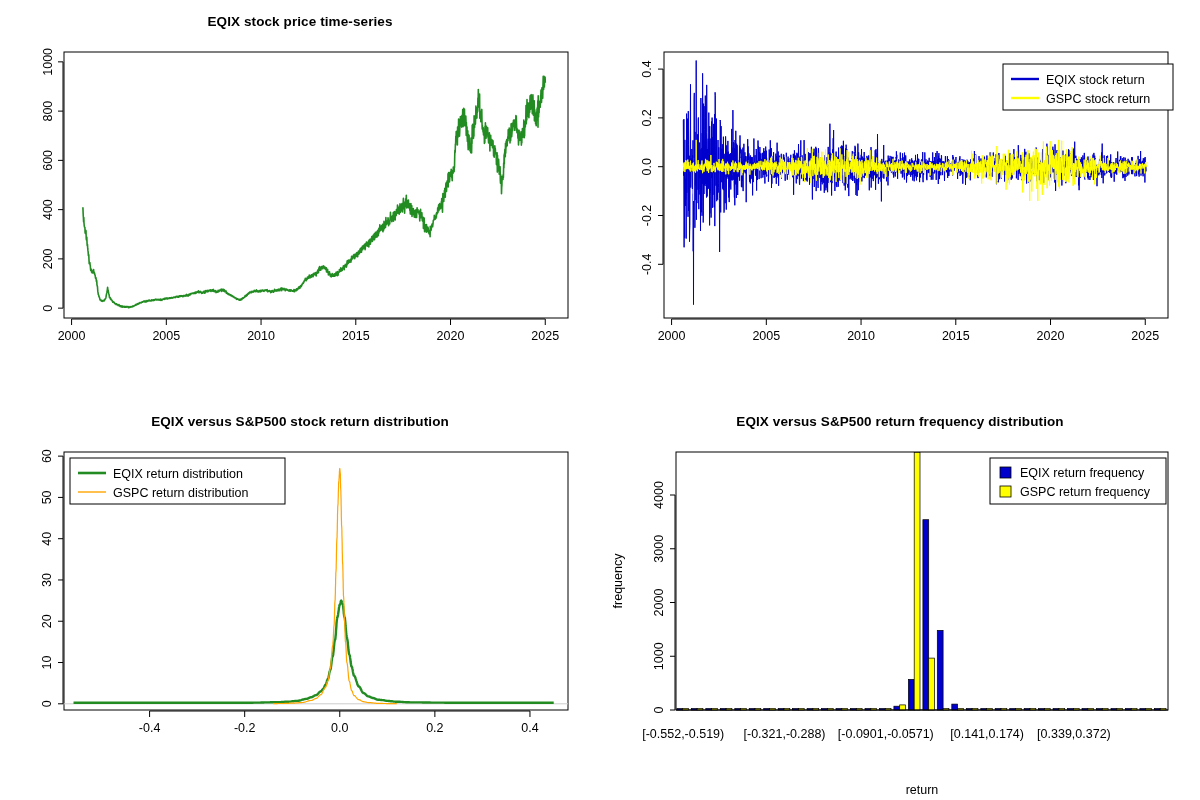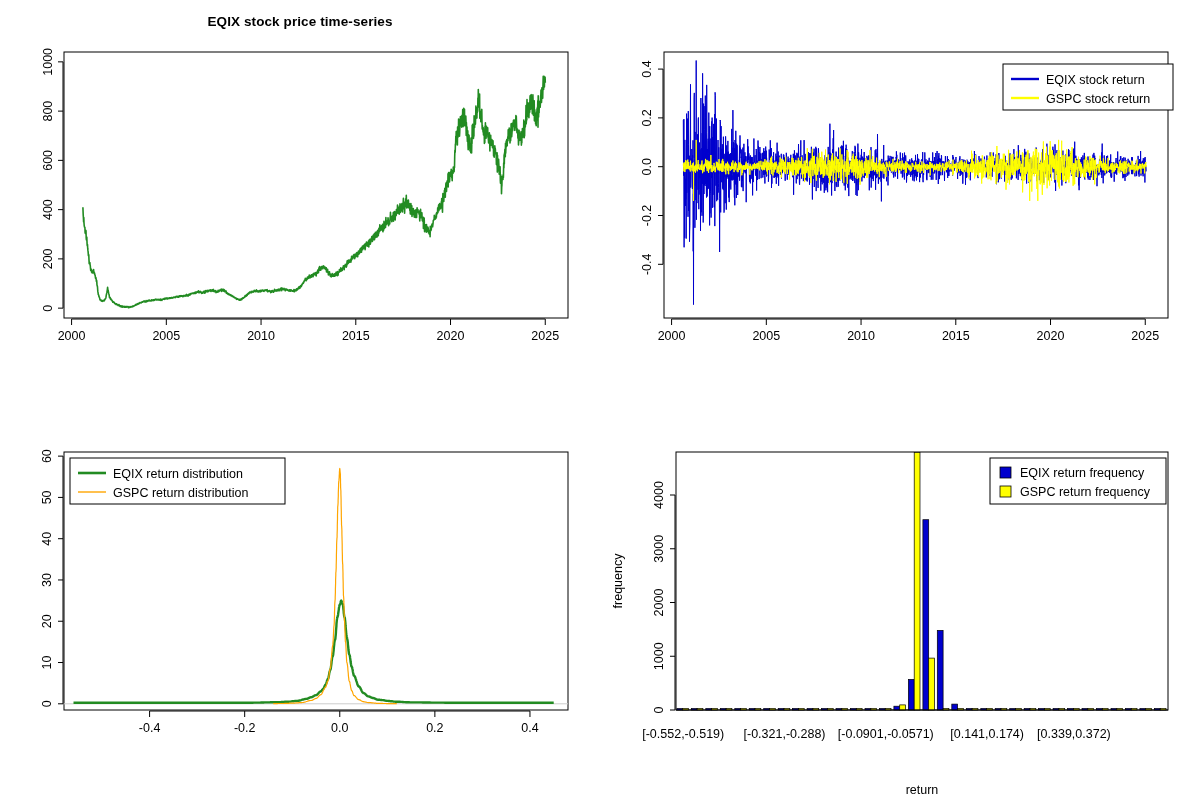--- a/index.html
+++ b/index.html
@@ -92,20 +92,21 @@
         <path d="M83.3 164.3 L83.5 166.9 L83.7 163.4 L83.9 171.3 L84.1 162.4 L84.3 168.7 L84.5 164.0 L84.7 165.7 L84.9 172.0 L85.1 162.5 L85.3 164.2 L85.4 169.3 L85.6 160.2 L85.8 163.0 L86.0 168.4 L86.2 167.5 L86.4 169.2 L86.6 165.1 L86.8 163.4 L87.0 160.6 L87.2 166.1 L87.4 168.5 L87.6 161.4 L87.8 159.6 L88.0 168.9 L88.1 164.2 L88.3 168.1 L88.5 168.3 L88.7 161.9 L88.9 168.6 L89.1 166.2 L89.3 169.7 L89.5 165.9 L89.7 167.5 L89.9 167.8 L90.1 168.6 L90.3 171.5 L90.5 160.7 L90.7 166.5 L90.8 166.2 L91.0 167.2 L91.2 167.8 L91.4 165.1 L91.6 167.9 L91.8 168.5 L92.0 170.5 L92.2 167.4 L92.4 163.5 L92.6 167.0 L92.8 168.3 L93.0 171.4 L93.2 165.3 L93.4 162.5 L93.5 200.9 L93.7 166.5 L93.9 166.7 L94.1 167.7 L94.3 166.1 L94.5 171.3 L94.7 169.5 L94.9 167.2 L95.1 169.1 L95.3 164.8 L95.5 172.6 L95.7 166.0 L95.9 168.2 L96.1 163.9 L96.2 139.9 L96.4 169.7 L96.6 166.7 L96.8 165.9 L97.0 167.5 L97.2 171.3 L97.4 166.5 L97.6 164.4 L97.8 168.9 L98.0 161.4 L98.2 160.1 L98.4 166.9 L98.6 169.1 L98.8 169.2 L98.9 164.2 L99.1 168.2 L99.3 167.8 L99.5 169.9 L99.7 169.3 L99.9 168.2 L100.1 168.6 L100.3 169.6 L100.5 165.5 L100.7 166.0 L100.9 166.6 L101.1 166.0 L101.3 163.8 L101.5 170.1 L101.6 168.3 L101.8 162.1 L102.0 160.5 L102.2 165.3 L102.4 168.9 L102.6 173.2 L102.8 170.6 L103.0 166.0 L103.2 164.6 L103.4 170.2 L103.6 168.2 L103.8 166.7 L104.0 171.7 L104.2 165.8 L104.3 168.3 L104.5 168.6 L104.7 163.7 L104.9 165.7 L105.1 166.2 L105.3 163.9 L105.5 158.9 L105.7 164.2 L105.9 166.3 L106.1 166.0 L106.3 163.2 L106.5 168.2 L106.7 163.3 L106.9 159.9 L107.0 168.5 L107.2 171.2 L107.4 167.5 L107.6 166.8 L107.8 160.6 L108.0 169.3 L108.2 161.7 L108.4 163.7 L108.6 172.9 L108.8 161.9 L109.0 161.5 L109.2 169.0 L109.4 169.3 L109.6 162.9 L109.7 167.1 L109.9 161.7 L110.1 161.4 L110.3 166.2 L110.5 168.3 L110.7 164.2 L110.9 155.0 L111.1 168.1 L111.3 171.8 L111.5 165.0 L111.7 167.9 L111.9 165.0 L112.1 169.6 L112.3 172.2 L112.4 169.6 L112.6 171.0 L112.8 168.9 L113.0 167.8 L113.2 166.6 L113.4 170.9 L113.6 166.5 L113.8 169.0 L114.0 162.9 L114.2 164.3 L114.4 169.3 L114.6 167.7 L114.8 169.7 L115.0 167.6 L115.1 172.2 L115.3 167.4 L115.5 172.0 L115.7 166.6 L115.9 167.8 L116.1 167.4 L116.3 161.7 L116.5 164.1 L116.7 166.8 L116.9 162.5 L117.1 163.5 L117.3 162.2 L117.5 162.6 L117.7 168.6 L117.8 169.3 L118.0 164.7 L118.2 170.1 L118.4 163.5 L118.6 166.9 L118.8 169.4 L119.0 159.1 L119.2 170.5 L119.4 166.7 L119.6 170.5 L119.8 168.7 L120.0 164.0 L120.2 170.6 L120.4 165.6 L120.5 169.0 L120.7 165.0 L120.9 163.4 L121.1 163.7 L121.3 170.4 L121.5 171.6 L121.7 163.8 L121.9 166.6 L122.1 160.6 L122.3 166.9 L122.5 171.9 L122.7 158.9 L122.9 165.4 L123.1 171.4 L123.3 161.7 L123.4 166.3 L123.6 161.5 L123.8 167.6 L124.0 167.9 L124.2 167.6 L124.4 167.5 L124.6 167.2 L124.8 168.5 L125.0 165.5 L125.2 172.0 L125.4 165.6 L125.6 163.6 L125.8 174.3 L126.0 166.6 L126.1 165.5 L126.3 167.9 L126.5 163.6 L126.7 163.6 L126.9 168.3 L127.1 169.9 L127.3 168.9 L127.5 161.8 L127.7 170.4 L127.9 171.0 L128.1 163.6 L128.3 173.8 L128.5 171.0 L128.7 174.3 L128.8 164.6 L129.0 164.8 L129.2 167.4 L129.4 166.8 L129.6 167.3 L129.8 166.4 L130.0 169.2 L130.2 170.8 L130.4 168.6 L130.6 166.7 L130.8 166.6 L131.0 169.3 L131.2 166.5 L131.4 169.6 L131.5 162.6 L131.7 169.2 L131.9 166.9 L132.1 166.4 L132.3 163.5 L132.5 166.3 L132.7 168.9 L132.9 160.5 L133.1 165.2 L133.3 165.6 L133.5 168.5 L133.7 167.1 L133.9 167.9 L134.1 172.1 L134.2 169.8 L134.4 163.8 L134.6 165.9 L134.8 163.6 L135.0 169.3 L135.2 163.7 L135.4 161.7 L135.6 169.1 L135.8 170.2 L136.0 164.7 L136.2 165.4 L136.4 165.0 L136.6 163.4 L136.8 164.6 L136.9 165.9 L137.1 171.6 L137.3 170.7 L137.5 168.3 L137.7 170.1 L137.9 168.8 L138.1 172.2 L138.3 168.9 L138.5 167.1 L138.7 162.3 L138.9 169.5 L139.1 164.5 L139.3 168.9 L139.5 169.8 L139.6 165.9 L139.8 163.2 L140.0 162.4 L140.2 166.7 L140.4 168.6 L140.6 163.2 L140.8 167.6 L141.0 165.4 L141.2 168.0 L141.4 167.4 L141.6 164.5 L141.8 175.3 L142.0 170.6 L142.2 167.3 L142.3 165.7 L142.5 173.0 L142.7 166.2 L142.9 167.8 L143.1 165.8 L143.3 169.5 L143.5 165.4 L143.7 168.9 L143.9 168.8 L144.1 165.4 L144.3 168.2 L144.5 169.7 L144.7 167.3 L144.9 167.0 L145.0 165.3 L145.2 170.0 L145.4 169.8 L145.6 163.7 L145.8 169.2 L146.0 165.8 L146.2 161.7 L146.4 167.3 L146.6 168.6 L146.8 164.6 L147.0 168.9 L147.2 164.5 L147.4 166.2 L147.6 167.5 L147.7 167.0 L147.9 166.0 L148.1 165.6 L148.3 167.1 L148.5 168.1 L148.7 167.1 L148.9 166.9 L149.1 166.1 L149.3 169.3 L149.5 167.4 L149.7 165.9 L149.9 174.7 L150.1 163.8 L150.3 164.6 L150.4 165.9 L150.6 168.8 L150.8 165.5 L151.0 167.8 L151.2 168.7 L151.4 168.4 L151.6 169.7 L151.8 166.4 L152.0 170.4 L152.2 169.1 L152.4 167.1 L152.6 169.1 L152.8 168.8 L153.0 164.3 L153.1 167.8 L153.3 164.8 L153.5 168.5 L153.7 166.2 L153.9 166.9 L154.1 164.9 L154.3 163.6 L154.5 162.9 L154.7 169.3 L154.9 167.1 L155.1 168.7 L155.3 164.6 L155.5 164.0 L155.7 165.4 L155.8 167.6 L156.0 167.4 L156.2 168.0 L156.4 165.6 L156.6 165.5 L156.8 163.6 L157.0 168.7 L157.2 162.8 L157.4 167.1 L157.6 167.4 L157.8 168.9 L158.0 168.3 L158.2 168.4 L158.4 162.9 L158.5 163.5 L158.7 163.1 L158.9 167.2 L159.1 161.2 L159.3 169.7 L159.5 167.3 L159.7 170.3 L159.9 165.3 L160.1 165.0 L160.3 165.1 L160.5 165.3 L160.7 166.6 L160.9 160.8 L161.1 166.2 L161.2 167.1 L161.4 169.4 L161.6 165.5 L161.8 167.4 L162.0 165.9 L162.2 166.6 L162.4 165.2 L162.6 170.4 L162.8 165.4 L163.0 161.6 L163.2 169.6 L163.4 164.5 L163.6 169.3 L163.8 162.0 L163.9 164.3 L164.1 163.3 L164.3 169.1 L164.5 164.7 L164.7 170.1 L164.9 159.1 L165.1 164.3 L165.3 162.8 L165.5 163.8 L165.7 166.7 L165.9 165.9 L166.1 168.2 L166.3 160.6 L166.5 167.4 L166.6 171.4 L166.8 162.6 L167.0 169.8 L167.2 162.2 L167.4 174.6 L167.6 167.6 L167.8 167.2 L168.0 166.6 L168.2 162.1 L168.4 170.1 L168.6 165.6 L168.8 167.6 L169.0 167.2 L169.2 169.9 L169.3 162.9 L169.5 166.6 L169.7 165.7 L169.9 162.6 L170.1 161.2 L170.3 159.9 L170.5 169.5 L170.7 157.8 L170.9 168.6 L171.1 162.9 L171.3 174.1 L171.5 156.6 L171.7 166.0 L171.9 165.8 L172.0 162.8 L172.2 162.1 L172.4 164.9 L172.6 167.8 L172.8 169.3 L173.0 175.5 L173.2 164.1 L173.4 166.6 L173.6 163.4 L173.8 165.7 L174.0 172.3 L174.2 167.1 L174.4 169.5 L174.6 162.4 L174.7 165.3 L174.9 169.7 L175.1 168.6 L175.3 163.9 L175.5 162.9 L175.7 169.2 L175.9 164.0 L176.1 161.6 L176.3 166.6 L176.5 163.9 L176.7 165.1 L176.9 164.5 L177.1 173.1 L177.3 168.4 L177.4 171.9 L177.6 166.9 L177.8 166.2 L178.0 166.3 L178.2 171.8 L178.4 170.0 L178.6 165.6 L178.8 174.0 L179.0 172.3 L179.2 162.4 L179.4 166.8 L179.6 163.3 L179.8 168.3 L180.0 169.3 L180.1 157.3 L180.3 164.1 L180.5 171.9 L180.7 167.1 L180.9 163.0 L181.1 167.6 L181.3 177.6 L181.5 170.0 L181.7 158.8 L181.9 164.8 L182.1 161.0 L182.3 163.0 L182.5 166.6 L182.7 169.3 L182.8 169.2 L183.0 169.6 L183.2 162.5 L183.4 159.8 L183.6 170.9 L183.8 167.2 L184.0 166.5 L184.2 172.2 L184.4 161.8 L184.6 171.1 L184.8 168.1 L185.0 166.6 L185.2 161.9 L185.4 174.1 L185.5 160.2 L185.7 156.8 L185.9 166.5 L186.1 166.3 L186.3 167.8 L186.5 169.3 L186.7 169.2 L186.9 168.8 L187.1 168.4 L187.3 173.9 L187.5 162.1 L187.7 167.8 L187.9 162.2 L188.1 169.5 L188.2 169.2 L188.4 164.3 L188.6 162.8 L188.8 165.9 L189.0 165.7 L189.2 162.8 L189.4 161.9 L189.6 179.6 L189.8 162.1 L190.0 166.9 L190.2 167.2 L190.4 165.2 L190.6 170.9 L190.8 165.4 L190.9 164.1 L191.1 171.5 L191.3 165.8 L191.5 167.1 L191.7 168.7 L191.9 157.8 L192.1 172.3 L192.3 162.3 L192.5 172.6 L192.7 175.4 L192.9 158.1 L193.1 166.2 L193.3 164.7 L193.5 160.2 L193.6 175.2 L193.8 172.1 L194.0 162.5 L194.2 162.5 L194.4 163.3 L194.6 163.5 L194.8 169.8 L195.0 163.1 L195.2 169.7 L195.4 166.7 L195.6 175.1 L195.8 159.9 L196.0 175.3 L196.2 175.2 L196.3 172.7 L196.5 172.5 L196.7 163.8 L196.9 168.7 L197.1 160.6 L197.3 173.0 L197.5 167.8 L197.7 172.8 L197.9 164.5 L198.1 174.1 L198.3 157.8 L198.5 171.2 L198.7 170.5 L198.9 167.4 L199.0 169.6 L199.2 166.9 L199.4 160.5 L199.6 162.7 L199.8 169.3 L200.0 163.7 L200.2 166.3 L200.4 167.4 L200.6 161.2 L200.8 167.6 L201.0 162.9 L201.2 167.4 L201.4 156.9 L201.6 161.9 L201.7 157.4 L201.9 174.4 L202.1 165.6 L202.3 166.5 L202.5 171.6 L202.7 177.9 L202.9 163.9 L203.1 164.1 L203.3 173.2 L203.5 167.3 L203.7 174.1 L203.9 173.4 L204.1 161.3 L204.3 162.6 L204.4 171.4 L204.6 182.1 L204.8 166.9 L205.0 169.9 L205.2 160.4 L205.4 177.8 L205.6 165.3 L205.8 163.1 L206.0 168.6 L206.2 173.1 L206.4 166.1 L206.6 172.3 L206.8 172.3 L207.0 168.0 L207.1 160.7 L207.3 148.2 L207.5 170.6 L207.7 166.0 L207.9 170.0 L208.1 173.5 L208.3 173.5 L208.5 167.4 L208.7 166.6 L208.9 175.9 L209.1 167.2 L209.3 161.5 L209.5 164.8 L209.7 165.9 L209.8 170.8 L210.0 177.9 L210.2 160.4 L210.4 169.5 L210.6 161.8 L210.8 168.1 L211.0 183.1 L211.2 158.4 L211.4 160.6 L211.6 164.2 L211.8 162.2 L212.0 169.9 L212.2 152.2 L212.4 148.8 L212.5 167.4 L212.7 162.0 L212.9 176.1 L213.1 164.7 L213.3 169.9 L213.5 156.0 L213.7 164.5 L213.9 160.4 L214.1 168.1 L214.3 164.9 L214.5 155.8 L214.7 173.3 L214.9 169.5 L215.1 174.8 L215.2 172.1 L215.4 164.1 L215.6 173.2 L215.8 174.3 L216.0 172.5 L216.2 178.4 L216.4 180.7 L216.6 171.6 L216.8 165.2 L217.0 156.8 L217.2 172.3 L217.4 164.5 L217.6 174.9 L217.8 170.9 L217.9 158.3 L218.1 159.4 L218.3 169.2 L218.5 162.3 L218.7 160.6 L218.9 171.5 L219.1 159.7 L219.3 152.8 L219.5 166.4 L219.7 163.4 L219.9 163.0 L220.1 167.5 L220.3 162.3 L220.5 157.3 L220.6 174.6 L220.8 164.6 L221.0 171.3 L221.2 168.1 L221.4 170.9 L221.6 174.1 L221.8 151.7 L222.0 172.6 L222.2 174.0 L222.4 168.1 L222.6 157.7 L222.8 166.6 L223.0 161.4 L223.2 177.9 L223.3 159.6 L223.5 166.7 L223.7 176.3 L223.9 163.7 L224.1 164.2 L224.3 171.2 L224.5 164.8 L224.7 175.7 L224.9 160.7 L225.1 164.8 L225.3 166.3 L225.5 149.5 L225.7 168.8 L225.9 163.8 L226.0 170.7 L226.2 174.4 L226.4 170.0 L226.6 165.6 L226.8 169.8 L227.0 170.1 L227.2 175.6 L227.4 172.8 L227.6 166.3 L227.8 161.1 L228.0 161.5 L228.2 154.5 L228.4 162.1 L228.6 165.2 L228.7 177.9 L228.9 176.3 L229.1 173.0 L229.3 172.8 L229.5 184.4 L229.7 160.0 L229.9 180.5 L230.1 163.3 L230.3 161.6 L230.5 179.6 L230.7 165.8 L230.9 171.3 L231.1 167.7 L231.3 175.7 L231.4 158.4 L231.6 172.6 L231.8 172.2 L232.0 155.3 L232.2 171.3 L232.4 168.4 L232.6 153.3 L232.8 160.9 L233.0 161.5 L233.2 181.0 L233.4 163.9 L233.6 164.6 L233.8 160.7 L234.0 173.2 L234.1 172.5 L234.3 161.0 L234.5 158.6 L234.7 168.5 L234.9 156.1 L235.1 168.3 L235.3 170.0 L235.5 166.2 L235.7 165.8 L235.9 165.4 L236.1 181.9 L236.3 157.1 L236.5 160.9 L236.7 171.7 L236.8 161.0 L237.0 162.6 L237.2 161.5 L237.4 158.8 L237.6 164.7 L237.8 172.0 L238.0 172.4 L238.2 162.9 L238.4 159.1 L238.6 174.3 L238.8 177.9 L239.0 166.6 L239.2 167.1 L239.4 162.0 L239.5 167.7 L239.7 172.0 L239.9 170.4 L240.1 148.4 L240.3 166.4 L240.5 171.2 L240.7 180.0 L240.9 177.4 L241.1 165.2 L241.3 178.6 L241.5 169.4 L241.7 160.1 L241.9 154.4 L242.1 165.0 L242.2 165.8 L242.4 168.5 L242.6 165.5 L242.8 159.6 L243.0 168.3 L243.2 165.2 L243.4 175.3 L243.6 167.4 L243.8 182.7 L244.0 166.9 L244.2 164.4 L244.4 169.0 L244.6 169.8 L244.8 171.8 L245.0 161.3 L245.1 171.0 L245.3 170.8 L245.5 171.8 L245.7 169.3 L245.9 171.4 L246.1 176.9 L246.3 164.5 L246.5 168.4 L246.7 159.3 L246.9 171.2 L247.1 150.0 L247.3 183.8 L247.5 171.1 L247.7 165.5 L247.8 164.7 L248.0 151.7 L248.2 163.8 L248.4 162.4 L248.6 169.1 L248.8 174.9 L249.0 169.1 L249.2 170.3 L249.4 166.9 L249.6 172.1 L249.8 169.3 L250.0 163.9 L250.2 163.8 L250.4 165.9 L250.5 169.1 L250.7 163.2 L250.9 161.6 L251.1 166.2 L251.3 169.4 L251.5 159.0 L251.7 165.9 L251.9 172.7 L252.1 166.1 L252.3 155.9 L252.5 165.9 L252.7 162.5 L252.9 172.0 L253.1 163.8 L253.2 153.7 L253.4 167.4 L253.6 170.1 L253.8 175.6 L254.0 162.0 L254.2 166.0 L254.4 159.4 L254.6 172.0 L254.8 162.2 L255.0 162.3 L255.2 166.5 L255.4 169.2 L255.6 177.7 L255.8 156.0 L255.9 170.1 L256.1 173.4 L256.3 158.5 L256.5 164.6 L256.7 170.8 L256.9 171.6 L257.1 159.0 L257.3 179.0 L257.5 161.2 L257.7 166.0 L257.9 161.1 L258.1 168.9 L258.3 171.9 L258.5 166.3 L258.6 174.7 L258.8 169.7 L259.0 178.0 L259.2 165.9 L259.4 159.8 L259.6 167.2 L259.8 161.8 L260.0 184.7 L260.2 161.4 L260.4 167.6 L260.6 170.7 L260.8 163.9 L261.0 169.6 L261.2 177.2 L261.3 165.5 L261.5 167.9 L261.7 163.8 L261.9 159.9 L262.1 166.5 L262.3 173.6 L262.5 169.1 L262.7 162.7 L262.9 165.9 L263.1 169.8 L263.3 175.7 L263.5 168.5 L263.7 168.6 L263.9 173.2 L264.0 171.4 L264.2 168.6 L264.4 161.4 L264.6 164.3 L264.8 170.2 L265.0 167.6 L265.2 163.5 L265.4 170.9 L265.6 173.1 L265.8 169.2 L266.0 158.2 L266.2 168.0 L266.4 163.3 L266.6 164.7 L266.7 177.8 L266.9 160.3 L267.1 162.8 L267.3 163.4 L267.5 175.8 L267.7 177.6 L267.9 164.5 L268.1 159.9 L268.3 160.7 L268.5 166.0 L268.7 171.5 L268.9 161.5 L269.1 174.0 L269.3 167.6 L269.4 171.6 L269.6 169.4 L269.8 165.4 L270.0 150.2 L270.2 166.1 L270.4 167.5 L270.6 167.1 L270.8 170.5 L271.0 171.0 L271.2 163.0 L271.4 161.8 L271.6 166.6 L271.8 162.6 L272.0 159.2 L272.1 163.4 L272.3 168.6 L272.5 170.5 L272.7 156.2 L272.9 169.8 L273.1 163.0 L273.3 169.8 L273.5 163.1 L273.7 164.8 L273.9 168.3 L274.1 162.0 L274.3 165.2 L274.5 171.4 L274.7 166.3 L274.8 164.8 L275.0 167.4 L275.2 169.4 L275.4 170.0 L275.6 162.8 L275.8 167.4 L276.0 164.5 L276.2 166.7 L276.4 171.9 L276.6 157.6 L276.8 164.4 L277.0 169.5 L277.2 173.8 L277.4 169.4 L277.5 170.0 L277.7 168.5 L277.9 165.5 L278.1 167.8 L278.3 164.6 L278.5 163.0 L278.7 171.5 L278.9 171.2 L279.1 167.1 L279.3 177.2 L279.5 161.1 L279.7 164.6 L279.9 159.9 L280.1 170.9 L280.2 167.8 L280.4 169.5 L280.6 167.6 L280.8 163.6 L281.0 168.8 L281.2 167.2 L281.4 164.4 L281.6 171.2 L281.8 167.8 L282.0 169.2 L282.2 165.3 L282.4 165.1 L282.6 168.7 L282.8 164.6 L282.9 171.4 L283.1 162.9 L283.3 167.9 L283.5 162.7 L283.7 168.1 L283.9 170.4 L284.1 173.8 L284.3 164.6 L284.5 164.8 L284.7 171.5 L284.9 167.4 L285.1 167.4 L285.3 167.8 L285.5 167.0 L285.6 168.7 L285.8 167.9 L286.0 176.9 L286.2 161.8 L286.4 164.8 L286.6 166.8 L286.8 166.0 L287.0 162.5 L287.2 165.3 L287.4 165.2 L287.6 167.2 L287.8 164.2 L288.0 166.5 L288.2 166.0 L288.3 170.9 L288.5 168.2 L288.7 168.5 L288.9 167.9 L289.1 164.8 L289.3 161.4 L289.5 166.6 L289.7 164.1 L289.9 164.6 L290.1 165.0 L290.3 166.7 L290.5 167.2 L290.7 167.3 L290.9 164.1 L291.0 169.7 L291.2 168.5 L291.4 163.2 L291.6 171.4 L291.8 166.9 L292.0 170.9 L292.2 169.5 L292.4 165.0 L292.6 170.6 L292.8 161.8 L293.0 158.8 L293.2 170.4 L293.4 171.5 L293.6 171.4 L293.7 165.1 L293.9 164.9 L294.1 170.2 L294.3 168.0 L294.5 167.6 L294.7 163.6 L294.9 162.2 L295.1 168.5 L295.3 165.3 L295.5 172.0 L295.7 163.7 L295.9 169.0 L296.1 168.7 L296.3 170.8 L296.4 170.4 L296.6 168.9 L296.8 161.6 L297.0 167.4 L297.2 167.8 L297.4 166.1 L297.6 158.6 L297.8 168.3 L298.0 163.4 L298.2 166.9 L298.4 167.5 L298.6 173.2 L298.8 168.5 L299.0 166.9 L299.1 162.8 L299.3 165.6 L299.5 162.8 L299.7 168.8 L299.9 163.6 L300.1 161.0 L300.3 167.0 L300.5 167.8 L300.7 168.7 L300.9 166.3 L301.1 170.8 L301.3 169.6 L301.5 164.0 L301.7 169.7 L301.8 168.9 L302.0 168.7 L302.2 160.6 L302.4 165.0 L302.6 166.9 L302.8 164.2 L303.0 167.8 L303.2 164.0 L303.4 169.6 L303.6 165.7 L303.8 169.1 L304.0 163.3 L304.2 169.2 L304.4 169.3 L304.5 169.2 L304.7 165.2 L304.9 165.6 L305.1 167.1 L305.3 172.8 L305.5 161.4 L305.7 169.7 L305.9 167.5 L306.1 173.0 L306.3 169.5 L306.5 172.3 L306.7 162.5 L306.9 165.4 L307.1 163.1 L307.2 162.8 L307.4 165.5 L307.6 167.3 L307.8 167.2 L308.0 167.9 L308.2 167.3 L308.4 164.4 L308.6 166.1 L308.8 168.9 L309.0 167.4 L309.2 170.2 L309.4 167.0 L309.6 165.4 L309.8 165.2 L309.9 164.6 L310.1 165.6 L310.3 167.7 L310.5 171.4 L310.7 165.8 L310.9 171.0 L311.1 171.0 L311.3 168.1 L311.5 167.4 L311.7 168.2 L311.9 169.7 L312.1 162.9 L312.3 166.5 L312.5 167.1 L312.6 166.1 L312.8 163.5 L313.0 164.6 L313.2 164.9 L313.4 165.9 L313.6 166.3 L313.8 167.0 L314.0 165.6 L314.2 166.9 L314.4 169.9 L314.6 168.0 L314.8 166.7 L315.0 167.3 L315.2 164.8 L315.3 164.8 L315.5 168.3 L315.7 161.8 L315.9 165.8 L316.1 169.6 L316.3 164.6 L316.5 167.0 L316.7 165.2 L316.9 169.2 L317.1 168.2 L317.3 171.5 L317.5 166.2 L317.7 167.4 L317.9 164.3 L318.0 168.1 L318.2 166.0 L318.4 166.0 L318.6 164.5 L318.8 171.7 L319.0 164.5 L319.2 167.8 L319.4 165.8 L319.6 162.4 L319.8 168.5 L320.0 167.6 L320.2 173.1 L320.4 167.6 L320.6 167.7 L320.7 165.1 L320.9 168.5 L321.1 169.2 L321.3 165.2 L321.5 167.1 L321.7 171.2 L321.9 161.4 L322.1 166.1 L322.3 165.6 L322.5 167.4 L322.7 167.6 L322.9 166.2 L323.1 165.9 L323.3 171.0 L323.4 163.9 L323.6 173.0 L323.8 171.4 L324.0 163.2 L324.2 165.2 L324.4 165.4 L324.6 166.3 L324.8 164.4 L325.0 168.8 L325.2 165.5 L325.4 165.6 L325.6 167.9 L325.8 167.0 L326.0 164.3 L326.1 166.3 L326.3 169.8 L326.5 168.9 L326.7 168.1 L326.9 167.4 L327.1 164.0 L327.3 165.3 L327.5 167.1 L327.7 169.7 L327.9 168.6 L328.1 166.1 L328.3 165.1 L328.5 165.0 L328.7 168.8 L328.8 165.9 L329.0 168.8 L329.2 166.9 L329.4 168.4 L329.6 164.9 L329.8 162.0 L330.0 164.3 L330.2 175.4 L330.4 162.0 L330.6 165.2 L330.8 164.7 L331.0 166.7 L331.2 164.1 L331.4 166.3 L331.5 164.3 L331.7 164.9 L331.9 168.2 L332.1 163.3 L332.3 168.0 L332.5 166.2 L332.7 165.7 L332.9 167.0 L333.1 165.2 L333.3 167.4 L333.5 171.6 L333.7 167.9 L333.9 166.7 L334.1 169.8 L334.2 168.1 L334.4 164.4 L334.6 166.3 L334.8 167.4 L335.0 169.6 L335.2 165.8 L335.4 168.4 L335.6 168.2 L335.8 168.1 L336.0 170.2 L336.2 167.0 L336.4 163.8 L336.6 169.1 L336.8 165.3 L336.9 163.9 L337.1 168.1 L337.3 167.7 L337.5 168.2 L337.7 167.2 L337.9 164.3 L338.1 171.1 L338.3 167.9 L338.5 167.9 L338.7 165.3 L338.9 164.2 L339.1 169.3 L339.3 170.6 L339.5 167.0 L339.6 166.0 L339.8 162.6 L340.0 166.7 L340.2 164.9 L340.4 165.1 L340.6 167.3 L340.8 165.6 L341.0 165.1 L341.2 171.9 L341.4 168.1 L341.6 168.9 L341.8 168.6 L342.0 166.6 L342.2 166.5 L342.3 163.9 L342.5 163.2 L342.7 167.6 L342.9 168.0 L343.1 163.5 L343.3 170.4 L343.5 168.6 L343.7 169.2 L343.9 167.3 L344.1 168.7 L344.3 167.1 L344.5 167.2 L344.7 171.2 L344.9 168.8 L345.0 167.3 L345.2 163.7 L345.4 170.3 L345.6 167.7 L345.8 163.2 L346.0 165.5 L346.2 162.2 L346.4 167.3 L346.6 170.0 L346.8 166.0 L347.0 167.6 L347.2 161.8 L347.4 166.1 L347.6 168.1 L347.7 166.5 L347.9 165.7 L348.1 166.9 L348.3 164.6 L348.5 166.3 L348.7 166.8 L348.9 167.2 L349.1 160.4 L349.3 167.0 L349.5 169.3 L349.7 167.7 L349.9 167.1 L350.1 166.2 L350.3 166.7 L350.4 164.1 L350.6 167.7 L350.8 165.6 L351.0 169.2 L351.2 164.0 L351.4 166.3 L351.6 168.3 L351.8 167.6 L352.0 167.4 L352.2 170.3 L352.4 168.3 L352.6 166.1 L352.8 175.3 L353.0 159.6 L353.1 166.6 L353.3 170.4 L353.5 173.7 L353.7 163.8 L353.9 163.7 L354.1 165.1 L354.3 166.2 L354.5 167.8 L354.7 164.0 L354.9 165.1 L355.1 165.0 L355.3 168.1 L355.5 164.5 L355.7 167.9 L355.8 164.1 L356.0 168.4 L356.2 162.7 L356.4 172.2 L356.6 165.8 L356.8 165.2 L357.0 168.3 L357.2 172.4 L357.4 170.0 L357.6 168.8 L357.8 168.8 L358.0 163.2 L358.2 167.0 L358.4 167.7 L358.5 168.6 L358.7 168.6 L358.9 165.4 L359.1 162.2 L359.3 162.4 L359.5 170.9 L359.7 166.8 L359.9 167.3 L360.1 160.7 L360.3 161.8 L360.5 168.7 L360.7 165.0 L360.9 165.6 L361.1 169.1 L361.2 166.0 L361.4 170.8 L361.6 159.9 L361.8 160.2 L362.0 166.5 L362.2 170.5 L362.4 161.8 L362.6 171.8 L362.8 167.3 L363.0 165.4 L363.2 166.3 L363.4 168.9 L363.6 167.7 L363.8 172.3 L363.9 165.6 L364.1 162.4 L364.3 164.1 L364.5 168.2 L364.7 161.4 L364.9 170.0 L365.1 164.2 L365.3 164.3 L365.5 164.5 L365.7 167.6 L365.9 171.8 L366.1 163.1 L366.3 166.4 L366.5 160.3 L366.7 166.4 L366.8 167.5 L367.0 163.9 L367.2 166.4 L367.4 167.4 L367.6 173.0 L367.8 168.2 L368.0 168.9 L368.2 164.0 L368.4 168.3 L368.6 173.7 L368.8 178.5 L369.0 167.7 L369.2 175.6 L369.4 172.8 L369.5 173.5 L369.7 171.1 L369.9 166.8 L370.1 164.0 L370.3 164.4 L370.5 171.8 L370.7 163.7 L370.9 163.6 L371.1 169.1 L371.3 169.1 L371.5 150.7 L371.7 172.4 L371.9 166.9 L372.1 153.7 L372.2 168.8 L372.4 162.8 L372.6 158.5 L372.8 172.7 L373.0 164.9 L373.2 169.2 L373.4 165.6 L373.6 161.4 L373.8 164.7 L374.0 166.4 L374.2 164.4 L374.4 167.1 L374.6 178.4 L374.8 164.5 L374.9 167.6 L375.1 166.5 L375.3 165.7 L375.5 155.0 L375.7 176.3 L375.9 169.3 L376.1 168.2 L376.3 172.9 L376.5 163.8 L376.7 163.2 L376.9 170.5 L377.1 172.1 L377.3 175.0 L377.5 163.5 L377.6 170.0 L377.8 169.9 L378.0 160.1 L378.2 161.8 L378.4 172.3 L378.6 176.5 L378.8 168.2 L379.0 162.1 L379.2 163.6 L379.4 169.2 L379.6 162.7 L379.8 171.4 L380.0 172.7 L380.2 162.1 L380.3 171.9 L380.5 167.4 L380.7 170.3 L380.9 160.8 L381.1 172.2 L381.3 167.0 L381.5 179.0 L381.7 183.6 L381.9 164.2 L382.1 173.4 L382.3 155.3 L382.5 178.4 L382.7 166.2 L382.9 168.8 L383.0 162.4 L383.2 166.9 L383.4 160.2 L383.6 167.4 L383.8 177.4 L384.0 168.9 L384.2 159.4 L384.4 166.0 L384.6 166.9 L384.8 171.0 L385.0 167.8 L385.2 167.7 L385.4 174.2 L385.6 174.3 L385.7 169.9 L385.9 167.7 L386.1 171.6 L386.3 162.7 L386.5 165.8 L386.7 162.0 L386.9 164.5 L387.1 160.1 L387.3 172.7 L387.5 160.4 L387.7 175.0 L387.9 174.9 L388.1 179.3 L388.3 165.6 L388.4 169.9 L388.6 158.2 L388.8 164.8 L389.0 173.9 L389.2 155.7 L389.4 164.9 L389.6 164.6 L389.8 165.6 L390.0 179.1 L390.2 171.3 L390.4 156.6 L390.6 165.9 L390.8 160.9 L391.0 180.3 L391.1 160.2 L391.3 152.1 L391.5 172.3 L391.7 163.7 L391.9 168.2 L392.1 160.3 L392.3 155.2 L392.5 166.6 L392.7 157.9 L392.9 159.5 L393.1 166.3 L393.3 156.3 L393.5 165.1 L393.7 171.6 L393.8 166.5 L394.0 168.4 L394.2 171.5 L394.4 165.2 L394.6 168.0 L394.8 168.3 L395.0 167.0 L395.2 172.2 L395.4 170.2 L395.6 173.8 L395.8 163.6 L396.0 184.0 L396.2 157.2 L396.4 165.2 L396.5 161.8 L396.7 166.8 L396.9 146.0 L397.1 167.6 L397.3 171.1 L397.5 180.7 L397.7 167.0 L397.9 155.2 L398.1 165.0 L398.3 164.2 L398.5 173.4 L398.7 170.6 L398.9 166.7 L399.1 169.0 L399.2 172.9 L399.4 166.5 L399.6 160.6 L399.8 167.9 L400.0 158.9 L400.2 159.0 L400.4 171.2 L400.6 166.8 L400.8 166.4 L401.0 158.9 L401.2 176.6 L401.4 177.7 L401.6 177.4 L401.8 161.6 L401.9 158.8 L402.1 161.8 L402.3 161.3 L402.5 169.9 L402.7 166.3 L402.9 175.0 L403.1 171.6 L403.3 153.7 L403.5 172.5 L403.7 169.2 L403.9 157.7 L404.1 162.6 L404.3 165.2 L404.5 153.8 L404.6 159.2 L404.8 170.0 L405.0 170.7 L405.2 166.3 L405.4 162.5 L405.6 166.5 L405.8 166.4 L406.0 189.7 L406.2 181.3 L406.4 171.5 L406.6 160.1 L406.8 167.0 L407.0 176.8 L407.2 178.6 L407.3 165.4 L407.5 169.8 L407.7 182.9 L407.9 166.7 L408.1 168.7 L408.3 178.3 L408.5 149.8 L408.7 151.0 L408.9 162.5 L409.1 170.8 L409.3 167.8 L409.5 184.4 L409.7 178.2 L409.9 165.3 L410.0 166.3 L410.2 171.2 L410.4 177.0 L410.6 170.7 L410.8 168.2 L411.0 154.5 L411.2 169.7 L411.4 165.1 L411.6 156.7 L411.8 172.6 L412.0 166.2 L412.2 175.2 L412.4 161.3 L412.6 167.8 L412.7 171.8 L412.9 153.9 L413.1 173.9 L413.3 166.6 L413.5 174.7 L413.7 170.1 L413.9 161.2 L414.1 163.0 L414.3 159.3 L414.5 160.0 L414.7 171.7 L414.9 166.8 L415.1 162.8 L415.3 171.0 L415.4 175.7 L415.6 160.0 L415.8 170.4 L416.0 156.6 L416.2 168.8 L416.4 157.3 L416.6 157.5 L416.8 151.4 L417.0 170.4 L417.2 168.9 L417.4 164.0 L417.6 168.8 L417.8 166.3 L418.0 157.8 L418.1 169.7 L418.3 159.2 L418.5 160.0 L418.7 159.9 L418.9 159.5 L419.1 169.0 L419.3 159.5 L419.5 150.1 L419.7 166.5 L419.9 160.9 L420.1 161.0 L420.3 167.4 L420.5 167.0 L420.7 172.6 L420.8 168.5 L421.0 167.9 L421.2 166.7 L421.4 163.8 L421.6 166.8 L421.8 179.3 L422.0 174.2 L422.2 172.5 L422.4 152.3 L422.6 192.4 L422.8 183.4 L423.0 153.4 L423.2 169.9 L423.4 167.7 L423.5 167.7 L423.7 169.3 L423.9 180.8 L424.1 171.0 L424.3 172.3 L424.5 167.9 L424.7 166.9 L424.9 180.0 L425.1 170.0 L425.3 157.0 L425.5 175.3 L425.7 172.6 L425.9 167.2 L426.1 154.7 L426.2 173.9 L426.4 158.8 L426.6 156.8 L426.8 161.8 L427.0 172.5 L427.2 164.2 L427.4 151.7 L427.6 150.7 L427.8 170.5 L428.0 150.3 L428.2 158.3 L428.4 177.2 L428.6 181.7 L428.8 162.1 L428.9 173.0 L429.1 176.0 L429.3 164.2 L429.5 163.9 L429.7 200.9 L429.9 158.5 L430.1 171.4 L430.3 179.5 L430.5 176.4 L430.7 170.7 L430.9 156.9 L431.1 160.0 L431.3 171.1 L431.5 169.0 L431.6 170.7 L431.8 191.6 L432.0 173.0 L432.2 173.8 L432.4 175.2 L432.6 170.7 L432.8 155.7 L433.0 161.3 L433.2 161.0 L433.4 151.6 L433.6 172.5 L433.8 173.2 L434.0 167.5 L434.2 168.2 L434.3 176.3 L434.5 170.5 L434.7 172.6 L434.9 155.1 L435.1 167.4 L435.3 148.6 L435.5 166.8 L435.7 173.8 L435.9 157.4 L436.1 164.5 L436.3 174.1 L436.5 174.5 L436.7 149.1 L436.9 188.9 L437.0 177.7 L437.2 171.6 L437.4 173.1 L437.6 179.2 L437.8 200.9 L438.0 164.6 L438.2 159.4 L438.4 175.8 L438.6 152.6 L438.8 156.5 L439.0 165.1 L439.2 165.6 L439.4 167.0 L439.6 164.0 L439.7 170.1 L439.9 166.8 L440.1 184.2 L440.3 164.6 L440.5 184.2 L440.7 181.4 L440.9 161.7 L441.1 176.8 L441.3 167.8 L441.5 152.5 L441.7 182.5 L441.9 163.4 L442.1 176.8 L442.3 194.8 L442.4 163.5 L442.6 171.0 L442.8 162.8 L443.0 169.7 L443.2 156.1 L443.4 141.4 L443.6 171.5 L443.8 161.9 L444.0 184.9 L444.2 167.0 L444.4 172.2 L444.6 176.6 L444.8 160.3 L445.0 171.6 L445.1 163.9 L445.3 160.0 L445.5 166.9 L445.7 153.2 L445.9 164.4 L446.1 177.5 L446.3 170.6 L446.5 146.7 L446.7 159.8 L446.9 161.8 L447.1 188.3 L447.3 174.9 L447.5 155.5 L447.7 174.5 L447.8 168.0 L448.0 181.2 L448.2 167.1 L448.4 164.6 L448.6 170.4 L448.8 165.6 L449.0 170.5 L449.2 160.7 L449.4 153.5 L449.6 185.5 L449.8 146.6 L450.0 174.0 L450.2 141.2 L450.4 164.4 L450.5 146.8 L450.7 162.1 L450.9 156.1 L451.1 164.3 L451.3 155.9 L451.5 180.8 L451.7 153.7 L451.9 150.6 L452.1 162.1 L452.3 150.1 L452.5 163.9 L452.7 166.9 L452.9 158.1 L453.1 167.8 L453.2 154.8 L453.4 166.0 L453.6 169.0 L453.8 156.0 L454.0 159.8 L454.2 168.9 L454.4 158.8 L454.6 167.6 L454.8 164.0 L455.0 169.0 L455.2 179.8 L455.4 166.7 L455.6 169.9 L455.8 154.9 L455.9 171.3 L456.1 164.6 L456.3 153.3 L456.5 170.3 L456.7 156.7 L456.9 174.3 L457.1 163.0 L457.3 160.6 L457.5 182.3 L457.7 166.0 L457.9 174.1 L458.1 151.1 L458.3 169.9 L458.5 186.4 L458.6 139.9 L458.8 166.9 L459.0 182.8 L459.2 150.4 L459.4 188.5 L459.6 170.5 L459.8 170.2 L460.0 176.7 L460.2 157.5 L460.4 179.6 L460.6 170.1 L460.8 165.0 L461.0 163.0 L461.2 160.3 L461.3 159.7 L461.5 150.6 L461.7 140.7 L461.9 172.8 L462.1 158.7 L462.3 161.1 L462.5 170.2 L462.7 179.8 L462.9 155.2 L463.1 174.0 L463.3 166.8 L463.5 181.6 L463.7 170.6 L463.9 169.0 L464.0 173.5 L464.2 155.0 L464.4 164.3 L464.6 160.7 L464.8 156.3 L465.0 180.5 L465.2 173.8 L465.4 167.6 L465.6 180.0 L465.8 181.9 L466.0 171.2 L466.2 181.3 L466.4 173.2 L466.6 164.4 L466.7 149.3 L466.9 175.5 L467.1 157.9 L467.3 179.7 L467.5 170.0 L467.7 176.3 L467.9 166.2 L468.1 178.6 L468.3 168.8 L468.5 156.8 L468.7 175.6 L468.9 182.5 L469.1 179.3 L469.3 156.5 L469.4 165.9 L469.6 176.6 L469.8 166.7 L470.0 170.1 L470.2 168.7 L470.4 154.0 L470.6 163.4 L470.8 167.6 L471.0 151.1 L471.2 162.7 L471.4 168.8 L471.6 174.4 L471.8 153.7 L472.0 147.0 L472.1 165.9 L472.3 165.0 L472.5 166.4 L472.7 176.1 L472.9 177.6 L473.1 185.8 L473.3 169.4 L473.5 163.2 L473.7 177.3 L473.9 165.4 L474.1 184.5 L474.3 163.5 L474.5 178.3 L474.7 184.0 L474.8 165.3 L475.0 167.0 L475.2 161.1 L475.4 158.1 L475.6 172.1 L475.8 160.4 L476.0 164.9 L476.2 169.7 L476.4 166.6 L476.6 165.6 L476.8 163.5 L477.0 160.4 L477.2 175.8 L477.4 171.1 L477.5 166.9 L477.7 170.6 L477.9 177.3 L478.1 174.0 L478.3 159.2 L478.5 156.7 L478.7 167.0 L478.9 168.5 L479.1 163.1 L479.3 166.1 L479.5 159.7 L479.7 170.8 L479.9 163.2 L480.1 162.4 L480.2 172.2 L480.4 173.4 L480.6 162.7 L480.8 177.1 L481.0 165.7 L481.2 166.7 L481.4 164.1 L481.6 174.4 L481.8 166.5 L482.0 167.4 L482.2 169.8 L482.4 172.3 L482.6 170.3 L482.8 169.3 L482.9 173.3 L483.1 168.6 L483.3 169.9 L483.5 170.0 L483.7 177.3 L483.9 168.6 L484.1 159.6 L484.3 162.3 L484.5 171.6 L484.7 176.5 L484.9 175.9 L485.1 163.3 L485.3 171.5 L485.5 178.4 L485.6 156.5 L485.8 159.3 L486.0 157.5 L486.2 161.5 L486.4 168.7 L486.6 165.0 L486.8 172.1 L487.0 171.3 L487.2 161.3 L487.4 164.0 L487.6 167.9 L487.8 160.2 L488.0 170.3 L488.2 166.7 L488.3 169.5 L488.5 162.8 L488.7 172.6 L488.9 167.4 L489.1 167.1 L489.3 170.6 L489.5 173.1 L489.7 176.0 L489.9 155.9 L490.1 169.3 L490.3 173.2 L490.5 166.5 L490.7 160.9 L490.9 165.0 L491.1 162.7 L491.2 170.5 L491.4 157.9 L491.6 163.1 L491.8 169.7 L492.0 165.9 L492.2 158.0 L492.4 168.6 L492.6 179.6 L492.8 168.3 L493.0 166.9 L493.2 169.3 L493.4 167.9 L493.6 157.9 L493.8 166.7 L493.9 170.6 L494.1 169.6 L494.3 160.3 L494.5 165.3 L494.7 184.4 L494.9 168.1 L495.1 168.6 L495.3 168.8 L495.5 159.6 L495.7 161.8 L495.9 167.8 L496.1 167.4 L496.3 177.8 L496.5 168.0 L496.6 166.6 L496.8 170.5 L497.0 165.7 L497.2 167.7 L497.4 167.4 L497.6 164.3 L497.8 165.5 L498.0 163.9 L498.2 166.7 L498.4 167.0 L498.6 168.1 L498.8 164.7 L499.0 172.7 L499.2 167.9 L499.3 171.6 L499.5 161.2 L499.7 168.2 L499.9 167.3 L500.1 155.6 L500.3 160.3 L500.5 163.3 L500.7 161.0 L500.9 164.8 L501.1 166.2 L501.3 161.0 L501.5 167.3 L501.7 163.3 L501.9 167.8 L502.0 167.7 L502.2 167.1 L502.4 170.2 L502.6 163.6 L502.8 164.3 L503.0 165.0 L503.2 164.8 L503.4 158.2 L503.6 167.4 L503.8 169.8 L504.0 166.4 L504.2 170.7 L504.4 162.8 L504.6 170.4 L504.7 166.4 L504.9 170.2 L505.1 169.9 L505.3 173.1 L505.5 159.9 L505.7 165.1 L505.9 169.5 L506.1 163.9 L506.3 170.3 L506.5 167.2 L506.7 168.1 L506.9 167.7 L507.1 166.3 L507.3 168.6 L507.4 171.6 L507.6 171.5 L507.8 168.1 L508.0 157.9 L508.2 171.0 L508.4 170.2 L508.6 167.8 L508.8 169.1 L509.0 168.2 L509.2 166.5 L509.4 167.1 L509.6 167.3 L509.8 169.3 L510.0 167.8 L510.1 169.1 L510.3 167.5 L510.5 164.5 L510.7 166.8 L510.9 167.8 L511.1 169.7 L511.3 163.1 L511.5 169.5 L511.7 169.7 L511.9 164.9 L512.1 173.2 L512.3 172.8 L512.5 170.5 L512.7 162.5 L512.8 165.2 L513.0 167.4 L513.2 166.5 L513.4 171.7 L513.6 168.2 L513.8 164.6 L514.0 166.0 L514.2 165.2 L514.4 171.5 L514.6 167.9 L514.8 163.4 L515.0 167.2 L515.2 168.2 L515.4 170.1 L515.5 168.5 L515.7 166.0 L515.9 166.8 L516.1 165.7 L516.3 162.9 L516.5 168.0 L516.7 165.1 L516.9 167.9 L517.1 168.0 L517.3 164.2 L517.5 166.1 L517.7 168.0 L517.9 166.5 L518.1 168.5 L518.2 172.6 L518.4 167.3 L518.6 167.1 L518.8 168.8 L519.0 169.6 L519.2 168.8 L519.4 163.3 L519.6 161.6 L519.8 173.4 L520.0 166.2 L520.2 169.1 L520.4 165.8 L520.6 160.5 L520.8 169.9 L520.9 167.2 L521.1 165.3 L521.3 163.3 L521.5 167.8 L521.7 166.9 L521.9 171.1 L522.1 163.2 L522.3 165.3 L522.5 165.1 L522.7 171.4 L522.9 168.1 L523.1 161.5 L523.3 163.3 L523.5 172.1 L523.6 173.7 L523.8 164.6 L524.0 169.9 L524.2 164.8 L524.4 168.6 L524.6 161.2 L524.8 171.9 L525.0 173.9 L525.2 167.6 L525.4 162.3 L525.6 168.9 L525.8 166.4 L526.0 166.9 L526.2 160.6 L526.3 165.7 L526.5 166.8 L526.7 172.6 L526.9 168.4 L527.1 168.0 L527.3 168.2 L527.5 166.6 L527.7 164.0 L527.9 165.6 L528.1 164.2 L528.3 162.6 L528.5 166.5 L528.7 167.0 L528.9 163.1 L529.0 163.7 L529.2 171.6 L529.4 168.6 L529.6 167.5 L529.8 164.7 L530.0 165.3 L530.2 167.2 L530.4 165.2 L530.6 164.9 L530.8 168.1 L531.0 169.9 L531.2 165.8 L531.4 169.1 L531.6 167.8 L531.7 168.4 L531.9 160.7 L532.1 165.8 L532.3 169.7 L532.5 161.4 L532.7 164.0 L532.9 167.6 L533.1 169.1 L533.3 164.6 L533.5 167.8 L533.7 169.4 L533.9 168.1 L534.1 173.2 L534.3 170.5 L534.4 169.0 L534.6 165.9 L534.8 167.3 L535.0 164.9 L535.2 165.9 L535.4 166.1 L535.6 166.4 L535.8 171.2 L536.0 164.2 L536.2 164.7 L536.4 164.1 L536.6 169.9 L536.8 164.3 L537.0 159.5 L537.1 164.5 L537.3 165.5 L537.5 170.0 L537.7 171.2 L537.9 166.0 L538.1 169.4 L538.3 169.3 L538.5 165.9 L538.7 169.4 L538.9 168.7 L539.1 168.1 L539.3 166.3 L539.5 163.7 L539.7 168.6 L539.8 165.4 L540.0 165.1 L540.2 166.9 L540.4 163.9 L540.6 169.9 L540.8 170.3 L541.0 173.5 L541.2 169.5 L541.4 166.7 L541.6 165.6 L541.8 167.6 L542.0 164.0 L542.2 165.3 L542.4 163.1 L542.5 166.0 L542.7 166.1 L542.9 168.6 L543.1 168.7 L543.3 167.6 L543.5 164.8 L543.7 167.4 L543.9 165.7 L544.1 167.9 L544.3 163.8 L544.5 165.1 L544.7 173.4 L544.9 164.5 L545.1 165.9 L545.2 164.3 L545.4 165.3 L545.6 165.1 L545.8 162.0 L546.0 167.1 L546.2 165.0" fill="none" stroke="#FFFF00" stroke-width="1"></path>
         <rect x="403" y="64" width="170" height="46" class="legbox"></rect>
         <line x1="411" y1="79" x2="439" y2="79" stroke="#0000CD" stroke-width="2.4"></line>
         <text x="446" y="83.5" class="ticktext" text-anchor="start" font-size="12.5" font-weight="normal" fill="#000">EQIX stock return</text>
         <line x1="411" y1="98" x2="439" y2="98" stroke="#FFFF00" stroke-width="2.4"></line>
         <text x="446" y="102.5" class="ticktext" text-anchor="start" font-size="12.5" font-weight="normal" fill="#000">GSPC stock return</text>
       </svg>
   </div>
 
   <div class="panel" id="p-bl">
+    <div class="ptitle">EQIX versus S&amp;P500 stock return distribution</div>
     <svg class="plotsvg" width="600" height="400" id="svg-bl">
         <rect x="64" y="52" width="504" height="258" class="frame"></rect>
         <line x1="63" y1="303.808" x2="63" y2="56.128000000000014" class="axline"></line>
         <line x1="63" y1="303.808" x2="58" y2="303.808" class="axline"></line>
         <text x="51" y="303.808" class="ticktext" text-anchor="middle" font-size="12.5" font-weight="normal" fill="#000" transform="rotate(-90,51,303.808)">0</text>
         <line x1="63" y1="262.528" x2="58" y2="262.528" class="axline"></line>
         <text x="51" y="262.528" class="ticktext" text-anchor="middle" font-size="12.5" font-weight="normal" fill="#000" transform="rotate(-90,51,262.528)">10</text>
         <line x1="63" y1="221.248" x2="58" y2="221.248" class="axline"></line>
         <text x="51" y="221.248" class="ticktext" text-anchor="middle" font-size="12.5" font-weight="normal" fill="#000" transform="rotate(-90,51,221.248)">20</text>
         <line x1="63" y1="179.968" x2="58" y2="179.968" class="axline"></line>
@@ -132,20 +133,21 @@
         <path d="M273.2 303.6 L273.9 303.6 L274.6 303.6 L275.2 303.6 L275.9 303.6 L276.6 303.6 L277.3 303.6 L278.0 303.5 L278.6 303.5 L279.3 303.5 L280.0 303.5 L280.7 303.5 L281.4 303.5 L282.0 303.5 L282.7 303.5 L283.4 303.5 L284.1 303.5 L284.8 303.4 L285.4 303.4 L286.1 303.4 L286.8 303.4 L287.5 303.3 L288.2 303.3 L288.8 303.3 L289.5 303.2 L290.2 303.2 L290.9 303.2 L291.5 303.2 L292.2 303.2 L292.9 303.2 L293.6 303.2 L294.3 303.1 L294.9 303.1 L295.6 303.0 L296.3 302.9 L297.0 302.9 L297.7 302.8 L298.3 302.8 L299.0 302.7 L299.7 302.6 L300.4 302.6 L301.1 302.6 L301.7 302.6 L302.4 302.5 L303.1 302.5 L303.8 302.3 L304.5 302.2 L305.1 302.0 L305.8 301.8 L306.5 301.5 L307.2 301.3 L307.8 301.1 L308.5 300.9 L309.2 300.7 L309.9 300.6 L310.6 300.5 L311.2 300.5 L311.6 300.5 L311.9 300.4 L312.3 300.3 L312.6 300.1 L312.9 299.9 L313.3 299.7 L313.6 299.5 L314.0 299.3 L314.3 299.0 L314.6 298.9 L315.0 298.7 L315.3 298.6 L315.7 298.5 L316.0 298.4 L316.3 298.4 L316.7 298.2 L317.0 298.0 L317.4 297.7 L317.7 297.4 L318.0 297.0 L318.4 296.6 L318.7 296.2 L319.1 295.8 L319.4 295.5 L319.7 295.2 L320.1 294.9 L320.4 294.8 L320.8 294.7 L321.1 294.6 L321.4 294.3 L321.8 293.8 L322.1 293.3 L322.5 292.6 L322.8 291.8 L323.1 291.0 L323.5 290.2 L323.8 289.5 L324.2 288.8 L324.5 288.2 L324.8 287.7 L325.2 287.4 L325.5 287.3 L325.7 287.2 L325.8 287.0 L326.0 286.6 L326.2 286.1 L326.4 285.5 L326.5 284.9 L326.7 284.2 L326.9 283.5 L327.0 282.9 L327.2 282.3 L327.4 281.8 L327.5 281.4 L327.7 281.2 L327.9 281.1 L328.1 280.9 L328.2 280.4 L328.4 279.6 L328.6 278.6 L328.7 277.5 L328.9 276.2 L329.1 274.9 L329.2 273.6 L329.4 272.3 L329.6 271.2 L329.8 270.2 L329.9 269.4 L330.1 268.9 L330.3 268.7 L330.4 268.4 L330.6 267.5 L330.8 266.0 L330.9 264.2 L331.1 262.1 L331.3 259.8 L331.5 257.4 L331.6 255.0 L331.8 252.6 L332.0 250.5 L332.1 248.7 L332.3 247.3 L332.5 246.3 L332.6 246.0 L332.7 245.7 L332.8 244.9 L332.9 243.6 L333.0 241.9 L333.2 240.0 L333.3 237.9 L333.4 235.7 L333.5 233.5 L333.6 231.4 L333.7 229.5 L333.8 227.8 L333.9 226.5 L334.0 225.7 L334.1 225.4 L334.1 225.0 L334.2 224.0 L334.3 222.5 L334.3 220.5 L334.4 218.2 L334.5 215.6 L334.5 213.0 L334.6 210.4 L334.7 207.8 L334.7 205.5 L334.8 203.5 L334.9 202.0 L335.0 201.0 L335.0 200.6 L335.1 200.2 L335.2 199.0 L335.2 197.2 L335.3 194.9 L335.4 192.2 L335.4 189.2 L335.5 186.2 L335.6 183.1 L335.6 180.1 L335.7 177.4 L335.8 175.1 L335.8 173.3 L335.9 172.1 L336.0 171.7 L336.0 171.2 L336.1 169.9 L336.2 167.8 L336.2 165.2 L336.3 162.1 L336.4 158.7 L336.4 155.2 L336.5 151.7 L336.6 148.3 L336.6 145.2 L336.7 142.6 L336.8 140.5 L336.9 139.2 L336.9 138.7 L337.0 138.2 L337.1 136.9 L337.1 134.8 L337.2 132.1 L337.3 129.1 L337.3 125.7 L337.4 122.2 L337.5 118.7 L337.5 115.3 L337.6 112.2 L337.7 109.6 L337.7 107.5 L337.8 106.1 L337.9 105.7 L337.9 105.3 L338.0 104.3 L338.1 102.7 L338.1 100.8 L338.2 98.4 L338.3 95.9 L338.3 93.3 L338.4 90.6 L338.5 88.1 L338.6 85.8 L338.6 83.8 L338.7 82.3 L338.8 81.3 L338.8 80.9 L338.9 80.7 L339.0 80.2 L339.0 79.4 L339.1 78.4 L339.2 77.3 L339.2 76.0 L339.3 74.7 L339.4 73.4 L339.4 72.1 L339.5 71.0 L339.6 70.0 L339.6 69.2 L339.7 68.7 L339.8 68.5 L339.8 68.6 L339.8 68.7 L339.9 69.0 L339.9 69.3 L339.9 69.7 L340.0 70.1 L340.0 70.6 L340.0 71.0 L340.1 71.4 L340.1 71.8 L340.1 72.2 L340.2 72.4 L340.2 72.6 L340.2 72.6 L340.3 72.9 L340.3 73.6 L340.4 74.6 L340.4 75.9 L340.4 77.5 L340.5 79.1 L340.5 80.9 L340.5 82.7 L340.6 84.3 L340.6 85.9 L340.6 87.2 L340.7 88.2 L340.7 88.9 L340.7 89.2 L340.8 89.7 L340.9 91.2 L340.9 93.5 L341.0 96.5 L341.1 100.0 L341.1 103.8 L341.2 107.7 L341.3 111.7 L341.3 115.5 L341.4 118.9 L341.5 121.9 L341.5 124.2 L341.6 125.8 L341.7 126.3 L341.7 126.8 L341.8 128.4 L341.9 130.7 L341.9 133.7 L342.0 137.1 L342.1 140.9 L342.2 144.9 L342.2 148.8 L342.3 152.6 L342.4 156.1 L342.4 159.1 L342.5 161.4 L342.6 162.9 L342.6 163.5 L342.7 163.9 L342.8 165.3 L342.8 167.4 L342.9 170.0 L343.0 173.1 L343.0 176.5 L343.1 180.0 L343.2 183.5 L343.2 186.9 L343.3 189.9 L343.4 192.6 L343.4 194.7 L343.5 196.0 L343.6 196.5 L343.6 196.8 L343.7 197.9 L343.8 199.4 L343.8 201.4 L343.9 203.7 L344.0 206.2 L344.1 208.9 L344.1 211.5 L344.2 214.0 L344.3 216.3 L344.3 218.3 L344.4 219.9 L344.5 220.9 L344.5 221.2 L344.6 221.5 L344.7 222.4 L344.7 223.7 L344.8 225.3 L344.9 227.3 L344.9 229.4 L345.0 231.6 L345.1 233.8 L345.1 235.9 L345.2 237.8 L345.3 239.5 L345.3 240.7 L345.4 241.6 L345.5 241.9 L345.6 242.2 L345.7 243.0 L345.8 244.3 L345.9 246.0 L346.0 247.9 L346.1 250.0 L346.2 252.2 L346.3 254.4 L346.4 256.5 L346.5 258.4 L346.6 260.1 L346.7 261.4 L346.8 262.2 L346.9 262.5 L347.1 262.8 L347.2 263.6 L347.4 264.7 L347.6 266.2 L347.8 267.9 L347.9 269.8 L348.1 271.8 L348.3 273.8 L348.4 275.7 L348.6 277.4 L348.8 278.9 L348.9 280.1 L349.1 280.8 L349.3 281.1 L349.5 281.2 L349.6 281.6 L349.8 282.2 L350.0 283.0 L350.1 283.9 L350.3 284.8 L350.5 285.9 L350.6 286.9 L350.8 287.8 L351.0 288.7 L351.2 289.5 L351.3 290.1 L351.5 290.5 L351.7 290.6 L351.8 290.7 L352.0 290.9 L352.2 291.2 L352.3 291.6 L352.5 292.0 L352.7 292.5 L352.8 293.1 L353.0 293.6 L353.2 294.1 L353.4 294.6 L353.5 295.0 L353.7 295.3 L353.9 295.5 L354.0 295.6 L354.4 295.6 L354.7 295.8 L355.1 296.0 L355.4 296.4 L355.7 296.8 L356.1 297.2 L356.4 297.6 L356.8 298.1 L357.1 298.5 L357.4 298.9 L357.8 299.2 L358.1 299.5 L358.5 299.6 L358.8 299.7 L359.1 299.7 L359.5 299.8 L359.8 299.9 L360.2 300.1 L360.5 300.3 L360.8 300.5 L361.2 300.7 L361.5 300.9 L361.8 301.1 L362.2 301.3 L362.5 301.5 L362.9 301.6 L363.2 301.7 L363.5 301.7 L363.9 301.8 L364.2 301.8 L364.6 301.8 L364.9 301.9 L365.2 302.0 L365.6 302.1 L365.9 302.2 L366.3 302.2 L366.6 302.3 L366.9 302.4 L367.3 302.5 L367.6 302.5 L368.0 302.6 L368.3 302.6 L369.0 302.6 L369.7 302.6 L370.3 302.7 L371.0 302.7 L371.7 302.8 L372.4 302.9 L373.1 302.9 L373.7 303.0 L374.4 303.1 L375.1 303.2 L375.8 303.2 L376.5 303.3 L377.1 303.3 L377.8 303.3 L378.5 303.3 L379.2 303.3 L379.8 303.3 L380.5 303.4 L381.2 303.4 L381.9 303.4 L382.6 303.4 L383.2 303.5 L383.9 303.5 L384.6 303.5 L385.3 303.5 L386.0 303.5 L386.6 303.6 L387.3 303.6 L388.0 303.6 L388.7 303.6 L389.4 303.6 L390.0 303.6 L390.7 303.6 L391.4 303.6 L392.1 303.6 L392.8 303.6 L393.4 303.6 L394.1 303.6 L394.8 303.6 L395.5 303.6 L396.2 303.6 L396.8 303.6" fill="none" stroke="#FFA500" stroke-width="1.2" stroke-linejoin="round"></path>
         <rect x="70" y="58" width="215" height="46" class="legbox"></rect>
         <line x1="78" y1="73" x2="106" y2="73" stroke="#228B22" stroke-width="2.6"></line>
         <text x="113" y="77.5" class="ticktext" text-anchor="start" font-size="12.5" font-weight="normal" fill="#000">EQIX return distribution</text>
         <line x1="78" y1="92" x2="106" y2="92" stroke="#FFA500" stroke-width="1.4"></line>
         <text x="113" y="96.5" class="ticktext" text-anchor="start" font-size="12.5" font-weight="normal" fill="#000">GSPC return distribution</text>
       </svg>
   </div>
 
   <div class="panel" id="p-br">
+    <div class="ptitle">EQIX versus S&amp;P500 return frequency distribution</div>
     <svg class="plotsvg" width="600" height="400" id="svg-br">
         <rect x="76" y="52" width="492" height="258" class="frame"></rect>
         <line x1="75" y1="310" x2="75" y2="95" class="axline"></line>
         <line x1="75" y1="310" x2="70" y2="310" class="axline"></line>
         <text x="63" y="310" class="ticktext" text-anchor="middle" font-size="12.5" font-weight="normal" fill="#000" transform="rotate(-90,63,310)">0</text>
         <line x1="75" y1="256.25" x2="70" y2="256.25" class="axline"></line>
         <text x="63" y="256.25" class="ticktext" text-anchor="middle" font-size="12.5" font-weight="normal" fill="#000" transform="rotate(-90,63,256.25)">1000</text>
         <line x1="75" y1="202.5" x2="70" y2="202.5" class="axline"></line>
         <text x="63" y="202.5" class="ticktext" text-anchor="middle" font-size="12.5" font-weight="normal" fill="#000" transform="rotate(-90,63,202.5)">2000</text>
         <line x1="75" y1="148.75" x2="70" y2="148.75" class="axline"></line>

